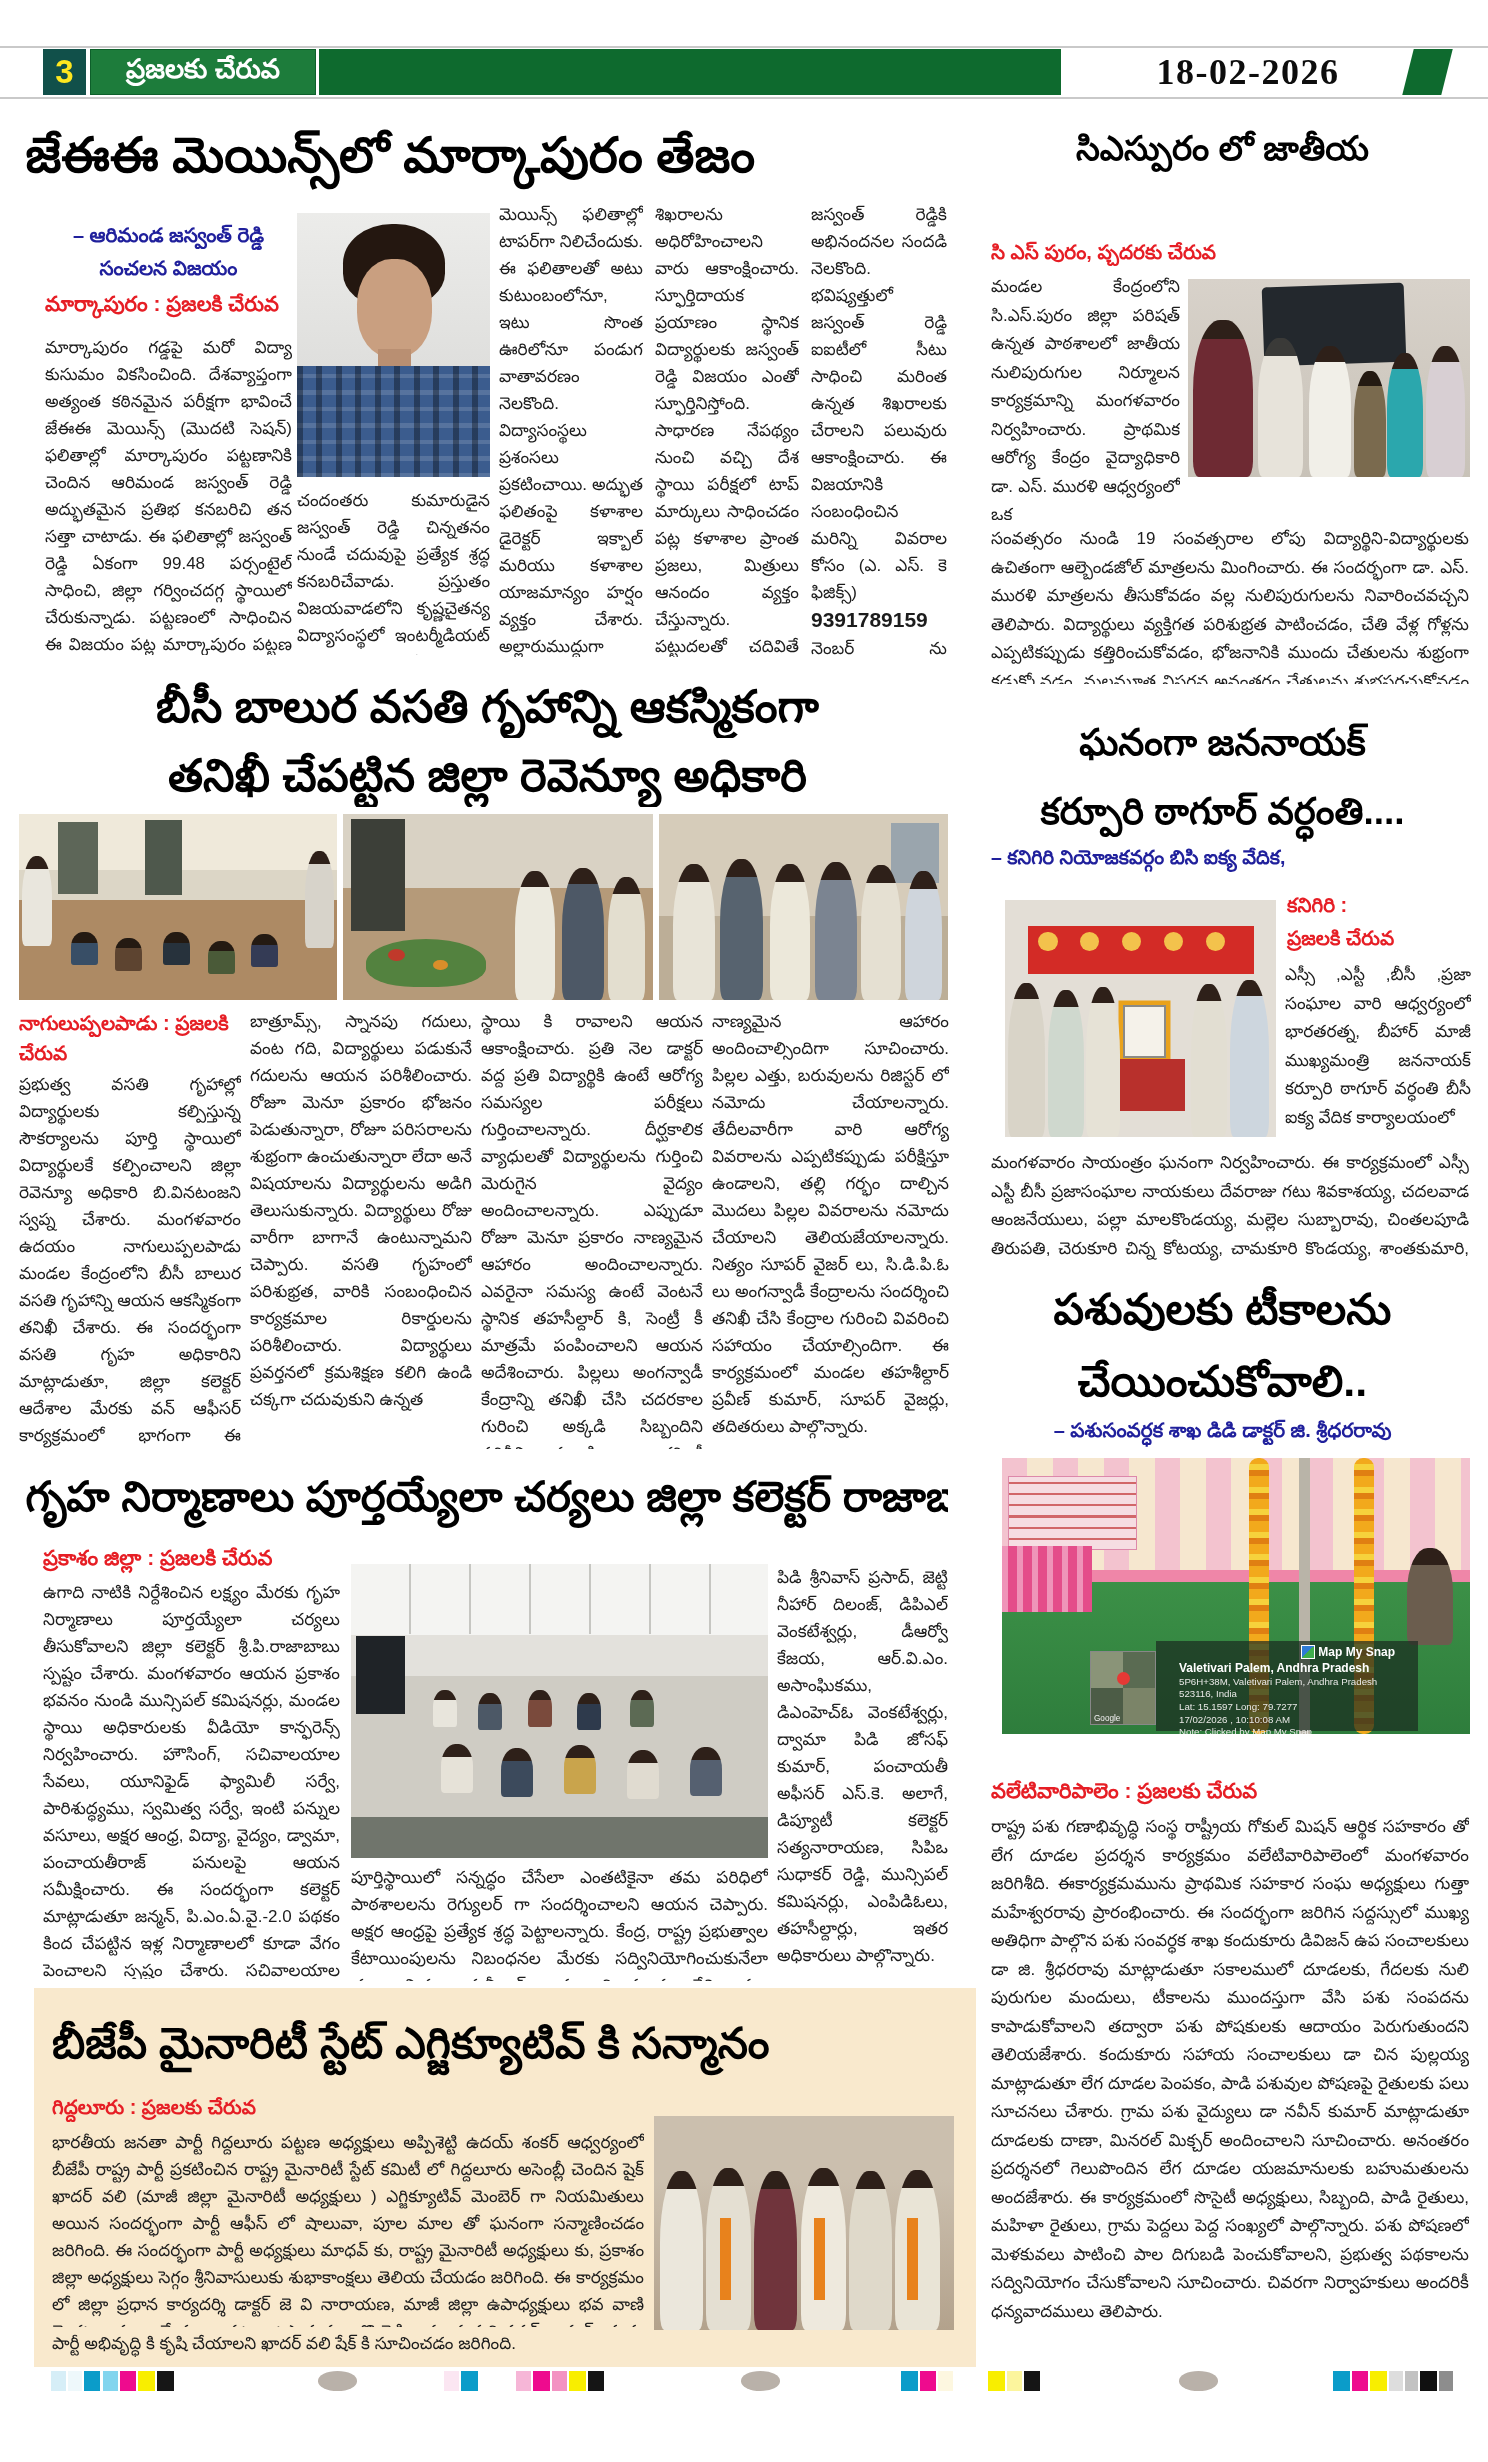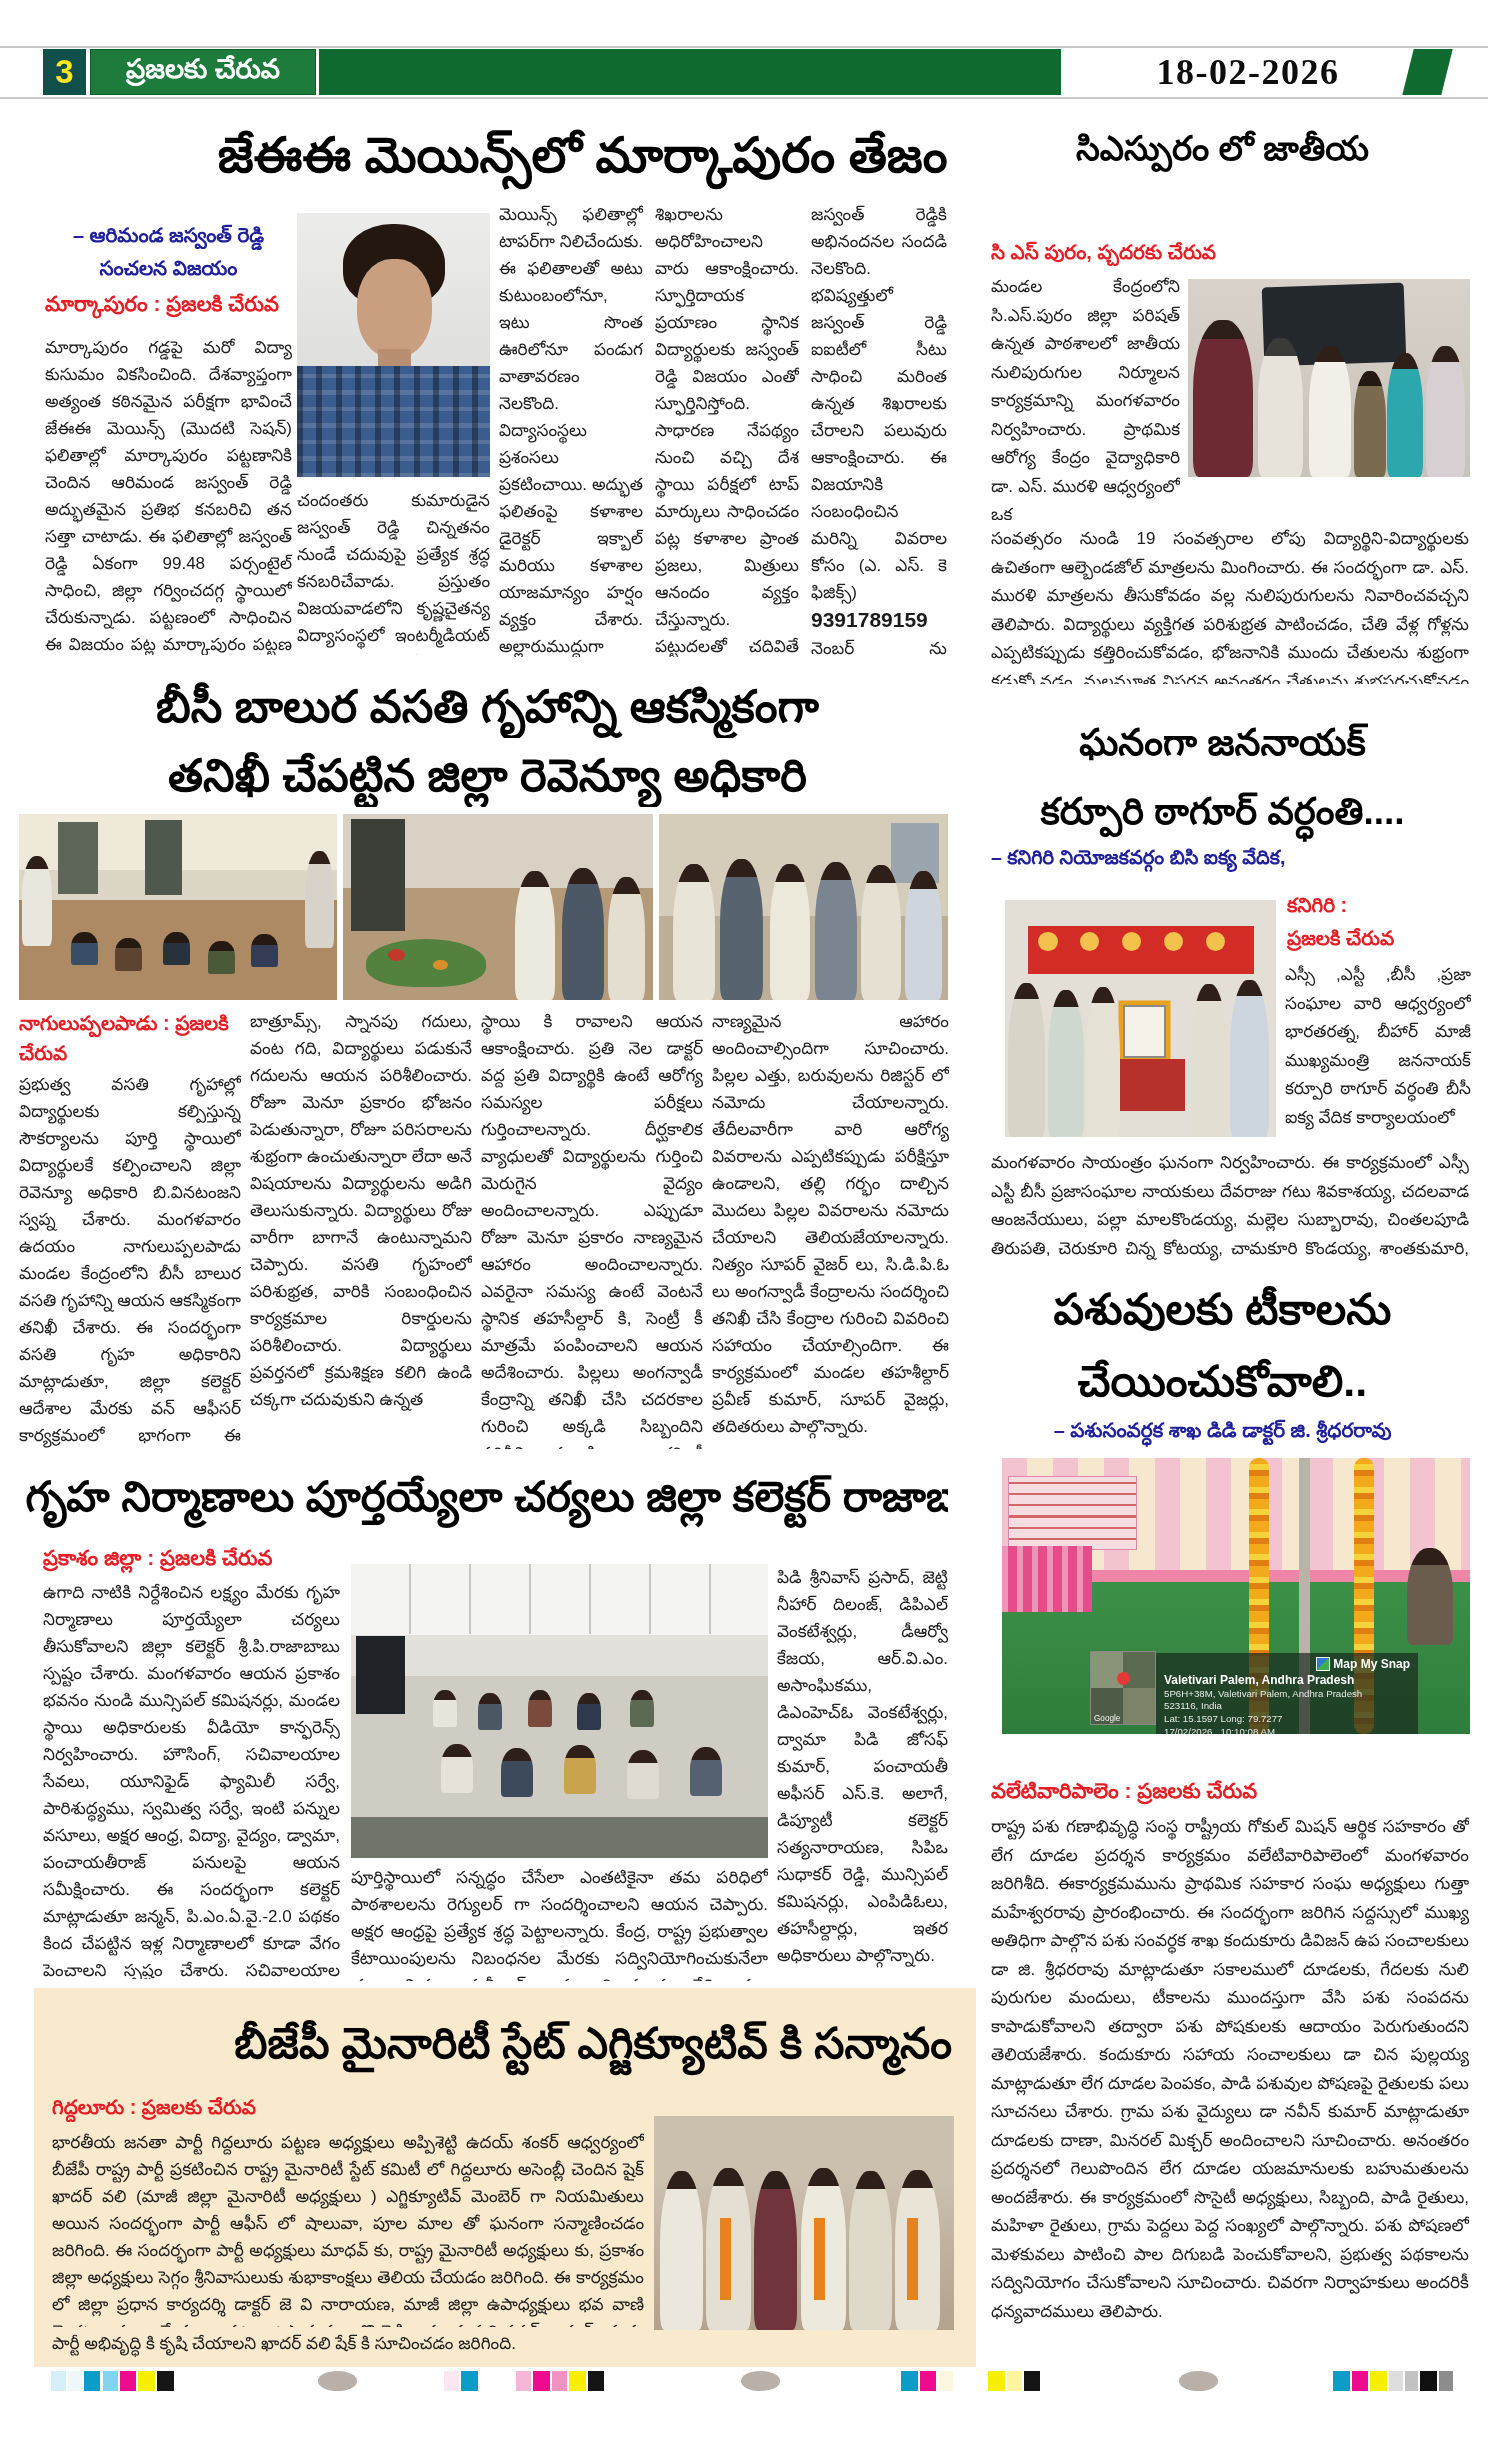--- a/index.html
+++ b/index.html
@@ -1,19 +1,19 @@
 <!DOCTYPE html>
 <html style="font-size:12px"><head>
 <meta charset="utf-8">
 <style>
   html,body { margin:0; padding:0; background:#ffffff; }
   #page { position:relative; width:1488px; height:2462px; background:#ffffff;
           font-family:"Liberation Sans", sans-serif; overflow:hidden; }
   .abs { position:absolute; }
-  .hl  { position:absolute; font-weight:800; color:#000; overflow:hidden; letter-spacing:0;text-align:right; }
+  .hl  { position:absolute; font-weight:800; color:#000; overflow:hidden; letter-spacing:0; }
   .ctr { text-align:center; }
   .tx  { position:absolute; font-size:17px; line-height:27px; text-align:justify;
          color:#1c1c1c; overflow:hidden; }
   .red  { color:#e61e25; font-weight:700; }
   .blue { color:#20209c; font-weight:700; }
   .photo { position:absolute; overflow:hidden; background:#d8d4cc; }
   .person { position:absolute; border-radius:45% 45% 10% 10%; }
   .blob { position:absolute; border-radius:50%; }
   .swgrp { position:absolute; display:flex; gap:2.2px; }
   .sw { height:19.5px; }
@@ -171,21 +171,21 @@
     <div class="abs" style="left:352px;top:0;width:19.5px;height:276px;border-radius:9px;background:repeating-linear-gradient(0deg,#f2a91c 0 10.5px,#e07f12 10.5px 16.5px,#f6d23c 16.5px 22.5px);"></div>
     <div class="abs" style="left:297px;top:0;width:10.5px;height:276px;background:#b9b4a8;"></div>
     <div class="abs" style="left:0;top:88px;width:90px;height:66px;background:#e44d8a;background-image:repeating-linear-gradient(90deg,rgba(255,255,255,.4) 0 6px,transparent 6px 15px);"></div>
     <div class="person" style="left:405px;top:90px;width:46px;height:97px;background:linear-gradient(#2e2019 0 16.5px,#6b5d4e 16.5px);"></div>
 
     <div class="abs" style="left:88px;top:193px;width:64px;height:72px;background:conic-gradient(#5a6b52 0 25%,#7b8468 25% 50%,#4c5c46 50% 75%,#8a9478 75%);border:0.7px solid #888;">
       <div class="blob" style="left:25.5px;top:19.5px;width:13.5px;height:13.5px;background:#e53935;"></div>
       <div class="abs" style="left:3px;bottom:1.5px;font-size:8.2px;color:#f2f2f2;">Google</div>
     </div>
 
-    <div class="abs" style="left:154px;top:183px;width:262px;height:90px;background:rgba(25,42,32,.7);padding:3px 8px;box-sizing:border-box;margin-top:12px;">
+    <div class="abs" style="left:154px;top:183px;width:262px;height:90px;background:rgba(25,42,32,.7);padding:3px 23px;box-sizing:border-box;">
       <div style="text-align:right;height:16.5px;">
         <span style="display:inline-block;width:12px;height:12px;vertical-align:middle;background:linear-gradient(135deg,#2f7bd6 0 50%,#3fae4c 50%);border:0.7px solid #fff;"></span>
         <span style="color:#fff;font-weight:700;font-size:12px;vertical-align:middle;">Map My Snap</span>
       </div>
       <div class="ovl-line" style="font-size:12px;font-weight:700;color:#fff;line-height:15px;">Valetivari Palem, Andhra Pradesh</div>
       <div class="ovl-line">5P6H+38M, Valetivari Palem, Andhra Pradesh</div>
       <div class="ovl-line">523116, India</div>
       <div class="ovl-line">Lat: 15.1597  Long: 79.7277</div>
       <div class="ovl-line">17/02/2026 , 10:10:08 AM</div>
       <div class="ovl-line">Note: Clicked by Map My Snap</div>

